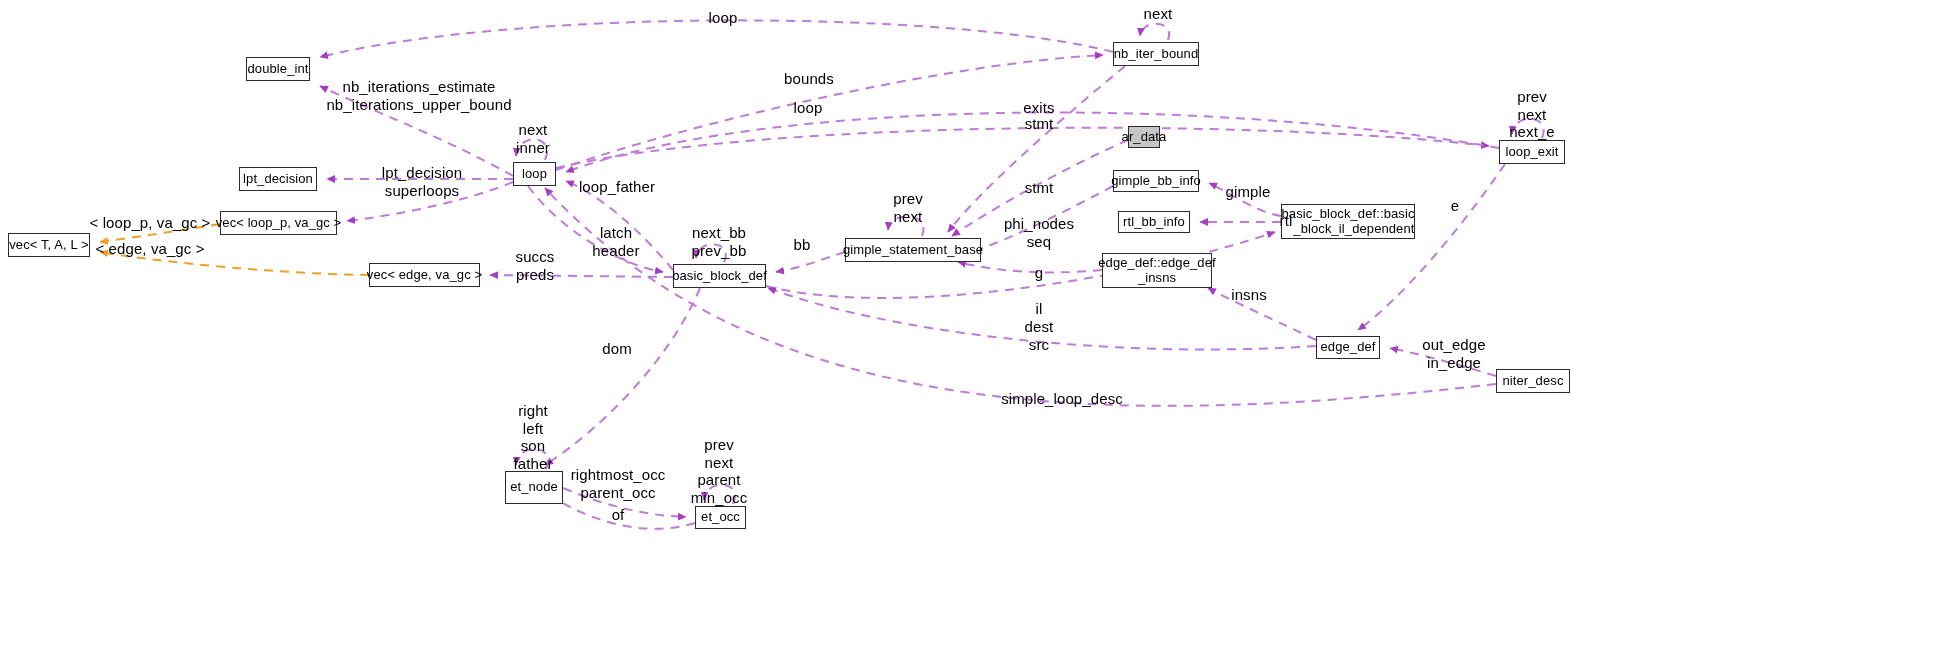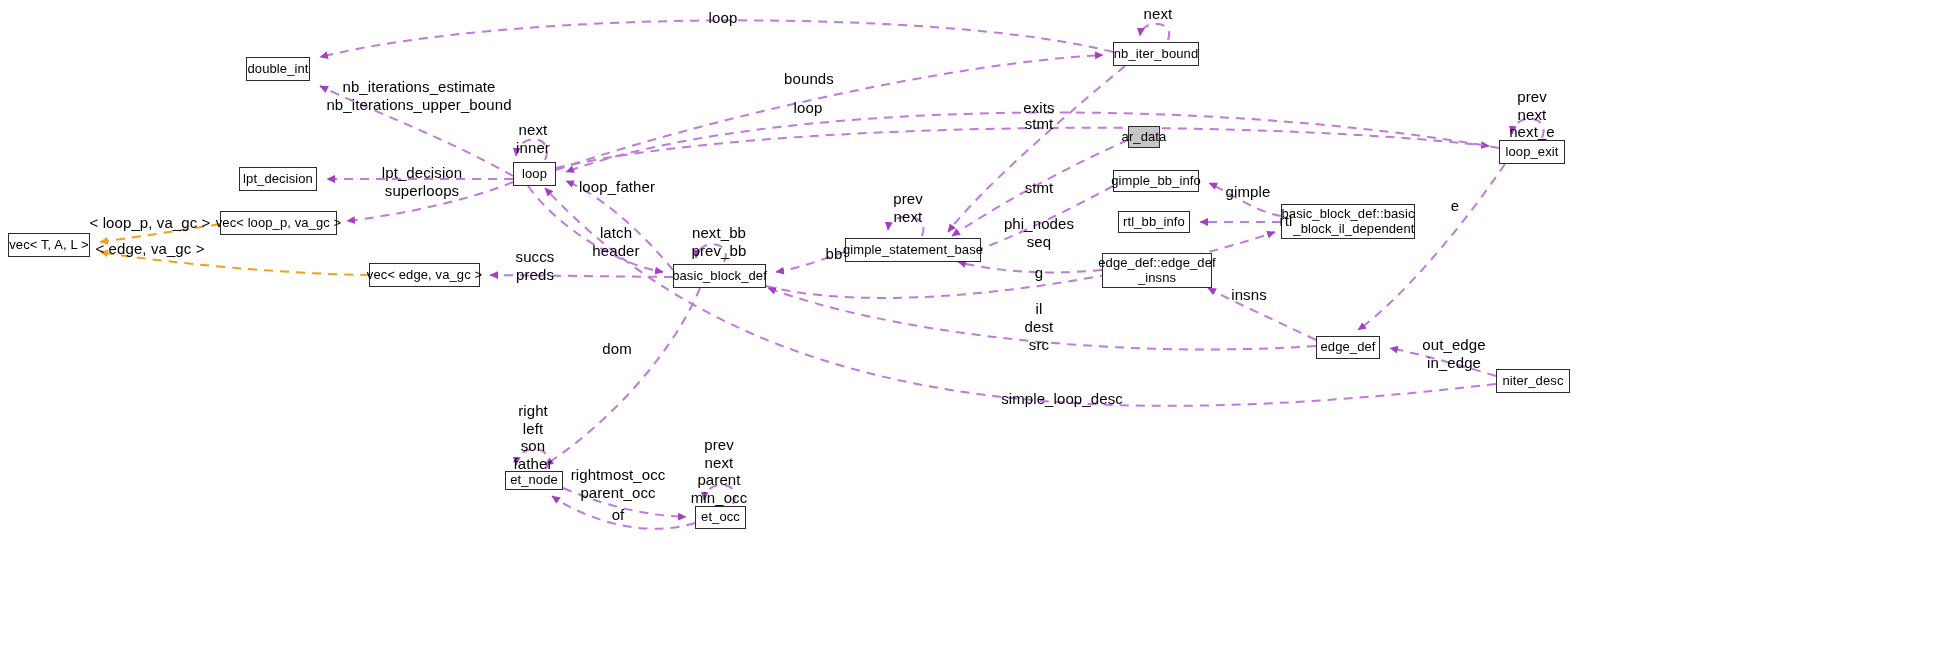--- a/index.html
+++ b/index.html
@@ -140,21 +140,21 @@
       <div class="node shaded" style="left: 1128px; top: 126px; width: 32px; height: 22px;">ar_data</div>
       <div class="node" style="left: 1113px; top: 170px; width: 86px; height: 22px;">gimple_bb_info</div>
       <div class="node" style="left: 1118px; top: 211px; width: 72px; height: 22px;">rtl_bb_info</div>
       <div class="node" style="left: 1102px; top: 253px; width: 110px; height: 35px;">edge_def::edge_def
 _insns</div>
       <div class="node" style="left: 1281px; top: 204px; width: 134px; height: 35px; text-align: right;">basic_block_def::basic
 _block_il_dependent</div>
       <div class="node" style="left: 1316px; top: 336px; width: 64px; height: 23px;">edge_def</div>
       <div class="node" style="left: 1499px; top: 140px; width: 66px; height: 24px;">loop_exit</div>
       <div class="node" style="left: 1496px; top: 369px; width: 74px; height: 24px;">niter_desc</div>
-      <div class="node" style="left: 505px; top: 471px; width: 58px; height: 19px;">et_node</div>
+      <div class="node" style="left: 505px; top: 471px; width: 58px; height: 33px;">et_node</div>
       <div class="node" style="left: 695px; top: 506px; width: 51px; height: 23px;">et_occ</div>
     </div>
 
   <div id="labels">
       <div class="elabel c" style="left: 723px; top: 9px;">loop</div>
       <div class="elabel c" style="left: 419px; top: 78px;">nb_iterations_estimate
 nb_iterations_upper_bound</div>
       <div class="elabel c" style="left: 809px; top: 70px;">bounds</div>
       <div class="elabel c" style="left: 808px; top: 99px;">loop</div>
       <div class="elabel c" style="left: 1039px; top: 99px;">exits</div>
@@ -182,21 +182,21 @@
       <div class="elabel c" style="left: 1039px; top: 318px;">dest
 src</div>
       <div class="elabel c" style="left: 1248px; top: 183px; text-align: center;">gimple</div>
       <div class="elabel c" style="left: 1248px; top: 212px; margin-left: 38px;">rtl</div>
       <div class="elabel c" style="left: 1249px; top: 286px;">insns</div>
       <div class="elabel c" style="left: 1455px; top: 197px;">e</div>
       <div class="elabel c" style="left: 1454px; top: 336px;">out_edge
 in_edge</div>
       <div class="elabel c" style="left: 535px; top: 248px;">succs
 preds</div>
-      <div class="elabel c" style="left: 802px; top: 245px; margin-left: 32px;">bb</div>
+      <div class="elabel c" style="left: 802px; top: 236px;">bb</div>
       <div class="elabel c" style="left: 617px; top: 340px;">dom</div>
       <div class="elabel c" style="left: 1062px; top: 390px;">simple_loop_desc</div>
       <div class="elabel c" style="left: 533px; top: 402px; text-align: center;">right
 left
 son
 father</div>
       <div class="elabel c" style="left: 618px; top: 466px;">rightmost_occ
 parent_occ</div>
       <div class="elabel c" style="left: 618px; top: 506px;">of</div>
       <div class="elabel c" style="left: 719px; top: 436px;">prev

